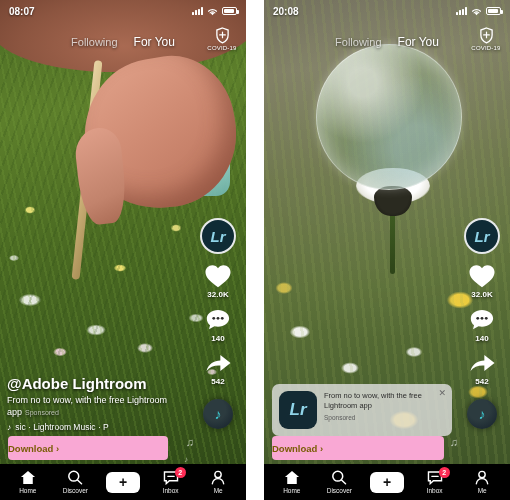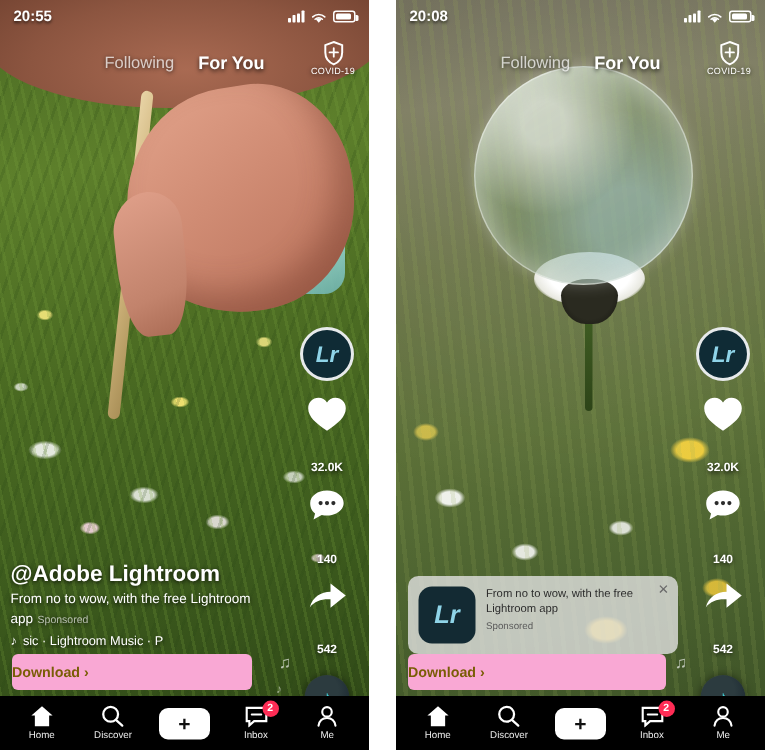--- a/index.html
+++ b/index.html
@@ -126,42 +126,42 @@
   .batt { width:15px; height:8px; border:1px solid #fff; border-radius:2px; position:relative; }
   .batt::after{content:"";position:absolute;right:-3px;top:2px;width:2px;height:4px;background:#fff;border-radius:0 1px 1px 0;}
   .batt i{position:absolute;left:1px;top:1px;bottom:1px;width:10px;background:#fff;border-radius:1px;}
 
   .topnav {
     position:absolute; top:30px; left:0; right:0; height:24px;
     display:flex; align-items:center; justify-content:center; gap:16px;
     color:#fff; text-shadow:0 1px 3px rgba(0,0,0,.7);
   }
   .tab { font-size:11px; color:rgba(255,255,255,.72); }
-  .tab.active { font-size:12px; font-weight:bold; color:#fff; }
+  .tab.active { font-size:12px; font-weight:normal; color:#fff; }
 
   .covid {
     position:absolute; right:7px; top:27px; width:34px;
     display:flex; flex-direction:column; align-items:center; gap:1px;
     color:#fff; text-shadow:0 1px 3px rgba(0,0,0,.8);
   }
   .covid-lbl { font-size:6px; letter-spacing:.2px; }
 
   
   .rail {
     position:absolute; right:6px; top:218px; width:44px;
     display:flex; flex-direction:column; align-items:center; gap:9px;
     color:#fff;
   }
   .avatar {
     width:36px; height:36px; border-radius:50%;
     background:#0f2b35; border:2px solid rgba(255,255,255,.9);
     display:flex; align-items:center; justify-content:center;
     color:#8fd4e8; font-size:15px; font-weight:bold; font-style:italic;
   }
-  .rail-item { display:flex; flex-direction:column; align-items:center; gap:18px; }
+  .rail-item { display:flex; flex-direction:column; align-items:center; gap:1px; }
   .rail-count { font-size:8px; font-weight:bold; text-shadow:0 1px 3px rgba(0,0,0,.8); }
   .disc {
     width:30px; height:30px; border-radius:50%;
     background:radial-gradient(circle at 40% 35%, #2c3b3f 0 40%, #14202a 100%);
     display:flex; align-items:center; justify-content:center;
     color:#3fd0d8; font-size:14px; margin-top:4px;
     box-shadow:0 0 6px rgba(0,0,0,.5);
   }
   .note-float { position:absolute; right:52px; bottom:52px; color:rgba(255,255,255,.65); font-size:11px; }
   .note-float2 { position:absolute; right:58px; bottom:36px; color:rgba(255,255,255,.5); font-size:8px; }
@@ -234,21 +234,21 @@
     <div class="video">
       <div class="meadow"></div>
       <div class="skin-top"></div>
       <div class="jar"></div>
       <div class="stick"></div>
       <div class="hand"></div>
       <div class="finger"></div>
     </div>
 
     <div class="statusbar">
-      <span>20:55</span>
+      <span>08:07</span>
       <span class="sb-right">
         <span class="bars">
             <i></i>
             <i></i>
             <i></i>
             <i></i>
           </span>
         <span>
           <svg width="11" height="9" viewBox="0 0 14 11">
               <path d="M7 10.2 4.6 7.5a3.6 3.6 0 0 1 4.8 0Z" fill="#fff"></path>

